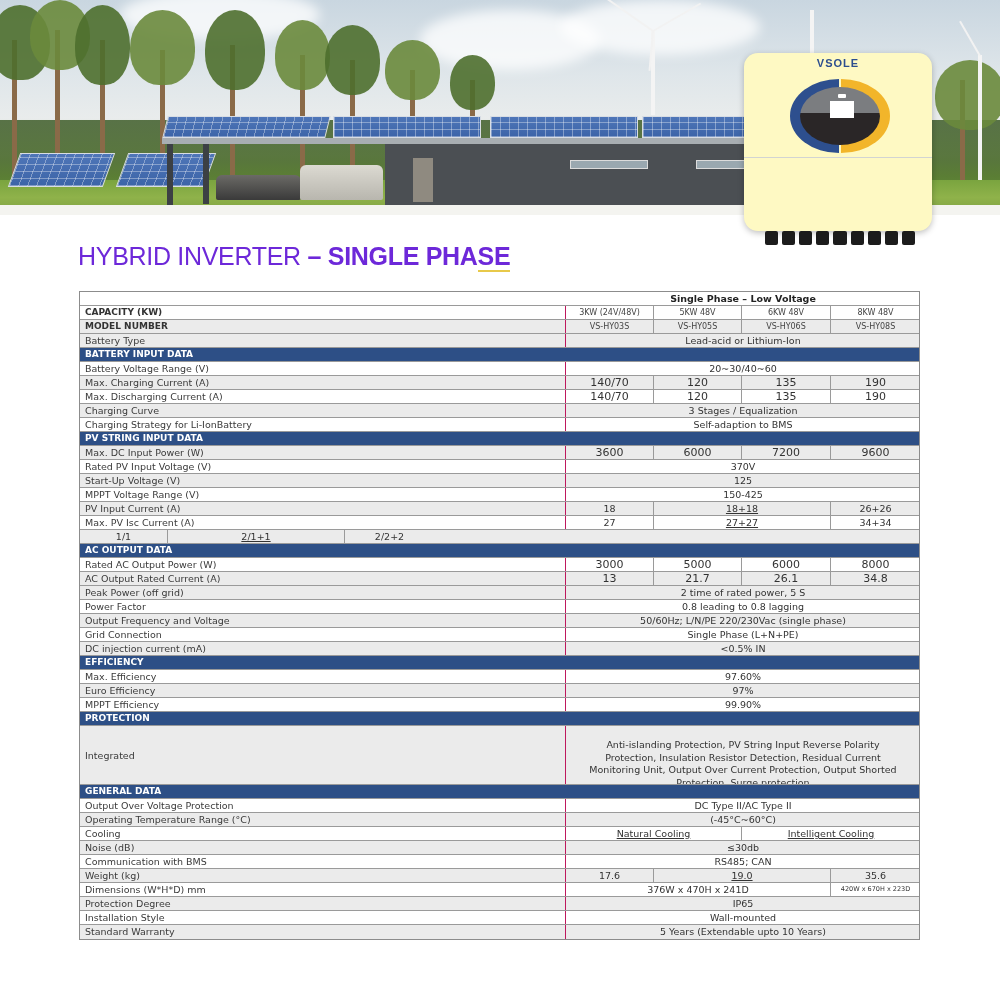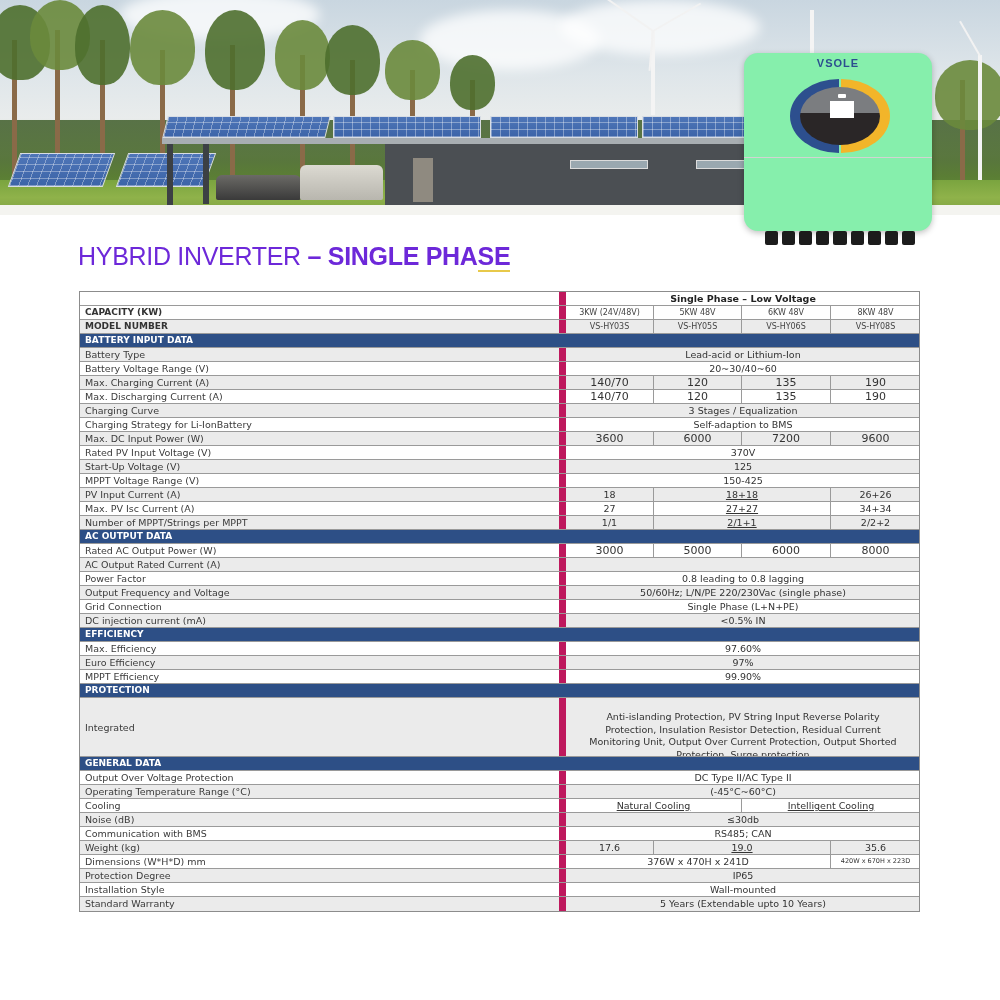--- a/index.html
+++ b/index.html
@@ -25,21 +25,21 @@
             linear-gradient(180deg, #4f76b8, #3c64a8);
            border: 1px solid #d8dde4; }
   .carport-roof { position: absolute; left: 162px; top: 138px; width: 590px; height: 6px; background: #a8aeb2; }
   .house { position: absolute; left: 385px; top: 144px; width: 360px; height: 62px; background: #4b4f53; }
   .house-door { position: absolute; left: 413px; top: 158px; width: 20px; height: 44px; background: #8f8a80; }
   .house-window { position: absolute; top: 160px; height: 9px; background: #9aa8b0; border: 1px solid #dcdcdc; }
   .post { position: absolute; width: 6px; background: #3c4044; }
   .car { position: absolute; border-radius: 6px 6px 2px 2px; }
 
   
-  .inverter { position: absolute; left: 744px; top: 53px; width: 188px; height: 178px; background: #86efac;
+  .inverter { position: absolute; left: 744px; top: 53px; width: 188px; height: 178px; background: #fef9c3;
               border-radius: 14px; box-shadow: 0 2px 6px rgba(0,0,0,0.25); }
   .inv-divider { position: absolute; left: 0; top: 104px; width: 188px; height: 1px; background: #d2d4d2; }
   .inv-logo { position: absolute; left: 0; width: 188px; top: 4px; text-align: center; color: #2c4e8f;
               font-weight: bold; font-size: 11px; letter-spacing: 1px; font-family: "Liberation Sans", sans-serif; }
   .inv-ring-blue { position: absolute; left: 46px; top: 26px; width: 49px; height: 74px;
                    border-radius: 49px 0 0 49px / 37px 0 0 37px; background: #2d4f8e; }
   .inv-ring-yellow { position: absolute; left: 97px; top: 26px; width: 49px; height: 74px;
                      border-radius: 0 49px 49px 0 / 0 37px 37px 0; background: #f2b52a; }
   .inv-face { position: absolute; left: 56px; top: 34px; width: 80px; height: 58px; border-radius: 40px / 29px; overflow: hidden;
               background: linear-gradient(180deg, #7b7d80 0 45%, #2a2627 45% 100%); }
@@ -53,24 +53,24 @@
            color: #6d28d9; letter-spacing: -0.3px; white-space: nowrap; }
   .title .light { font-weight: normal; }
   .title .bold { font-weight: bold; }
   .title .ul { border-bottom: 2px solid #e8c94a; }
 
   
   .spec { position: absolute; left: 79px; top: 291px; width: 841px; border: 1px solid #8c8c8c; }
   .row { position: relative; height: 14px; display: flex; border-bottom: 1px solid #9a9a9a; font-size: 9.5px; line-height: 13px; }
   .row:last-child { border-bottom: none; }
   .row.g { background: #ebebeb; }
-  .row.w { background: #ffffff; }
+  .row.w { background: #ffffff; align-items: flex-end; }
   .row.sec { background: #2d4f86; color: #fff; font-weight: bold; font-size: 9px; }
   .row.sec .lbl { color: #fff; }
-  .lbl { width: 486px; flex: none; padding-left: 5px; color: #3a3a3a; white-space: nowrap; overflow: hidden; border-right: 7px solid #be185d; }
+  .lbl { width: 486px; flex: none; padding-left: 5px; color: #3a3a3a; white-space: nowrap; overflow: hidden; border-right: 1px solid #be185d; }
   .row.sec .lbl { border-right: none; }
   .row.bold .lbl { font-weight: bold; color: #333; font-size: 9px; }
   .vals { flex: 1; display: flex; }
   .c { text-align: center; color: #333; border-right: 1px solid #9a9a9a; white-space: nowrap; overflow: hidden; }
   .c:last-child { border-right: none; }
   .s1 { width: 88px; } .s2 { width: 176px; text-decoration: underline; } .s3 { width: 265px; } .s4 { width: 354px; }
   .big .c { font-size: 11px; }
   .sm .c { font-size: 8px; color: #444; }
   .tiny { font-size: 6.5px !important; }
   .tall { height: 59px; }
@@ -187,30 +187,30 @@
   <div class="row g bold sm">
     <div class="lbl">MODEL NUMBER</div>
     <div class="vals">
       <div class="c s1">VS-HY03S</div>
       <div class="c s1">VS-HY05S</div>
       <div class="c s1" style="width:89px">VS-HY06S</div>
       <div class="c s1" style="width:89px">VS-HY08S</div>
     </div>
   </div>
 
+  <div class="row g">
+    <div class="lbl">Battery Type</div>
+    <div class="vals">
+        <div class="c s4">Lead-acid or Lithium-Ion</div>
+      </div>
+  </div>
+
   <div class="row sec">
       <div class="lbl">BATTERY INPUT DATA</div>
     </div>
-
-  <div class="row g">
-    <div class="lbl">Battery Type</div>
-    <div class="vals">
-        <div class="c s4">Lead-acid or Lithium-Ion</div>
-      </div>
-  </div>
   <div class="row w">
     <div class="lbl">Battery Voltage Range (V)</div>
     <div class="vals">
         <div class="c s4">20~30/40~60</div>
       </div>
   </div>
   <div class="row g big">
     <div class="lbl">Max. Charging Current (A)</div>
     <div class="vals">
       <div class="c s1">140/70</div>
@@ -234,20 +234,23 @@
         <div class="c s4">3 Stages / Equalization</div>
       </div>
   </div>
   <div class="row w">
     <div class="lbl">Charging Strategy for Li-IonBattery</div>
     <div class="vals">
         <div class="c s4">Self-adaption to BMS</div>
       </div>
   </div>
 
+  <div class="row sec">
+      <div class="lbl">PV STRING INPUT DATA</div>
+    </div>
 
   <div class="row g big">
     <div class="lbl">Max. DC Input Power (W)</div>
     <div class="vals">
       <div class="c s1">3600</div>
       <div class="c s1">6000</div>
       <div class="c s1" style="width:89px">7200</div>
       <div class="c s1" style="width:89px">9600</div>
     </div>
   </div>
@@ -279,21 +282,20 @@
   </div>
   <div class="row w">
     <div class="lbl">Max. PV Isc Current (A)</div>
     <div class="vals">
       <div class="c s1">27</div>
       <div class="c s2" style="width:177px">27+27</div>
       <div class="c s1" style="width:89px">34+34</div>
     </div>
   </div>
   <div class="row g">
-    <div class="lbl">Number of MPPT/Strings per MPPT</div>
     <div class="vals">
       <div class="c s1">1/1</div>
       <div class="c s2" style="width:177px">2/1+1</div>
       <div class="c s1" style="width:89px">2/2+2</div>
     </div>
   </div>
 
   <div class="row sec">
       <div class="lbl">AC OUTPUT DATA</div>
     </div>
@@ -302,20 +304,32 @@
     <div class="lbl">Rated AC Output Power (W)</div>
     <div class="vals">
       <div class="c s1">3000</div>
       <div class="c s1">5000</div>
       <div class="c s1" style="width:89px">6000</div>
       <div class="c s1" style="width:89px">8000</div>
     </div>
   </div>
   <div class="row g big">
     <div class="lbl">AC Output Rated Current (A)</div>
+    <div class="vals">
+      <div class="c s1">13</div>
+      <div class="c s1">21.7</div>
+      <div class="c s1" style="width:89px">26.1</div>
+      <div class="c s1" style="width:89px">34.8</div>
+    </div>
+  </div>
+  <div class="row g">
+    <div class="lbl">Peak Power (off grid)</div>
+    <div class="vals">
+        <div class="c s4">2 time of rated power, 5 S</div>
+      </div>
   </div>
   <div class="row w">
     <div class="lbl">Power Factor</div>
     <div class="vals">
         <div class="c s4">0.8 leading to 0.8 lagging</div>
       </div>
   </div>
   <div class="row g">
     <div class="lbl">Output Frequency and Voltage</div>
     <div class="vals">

